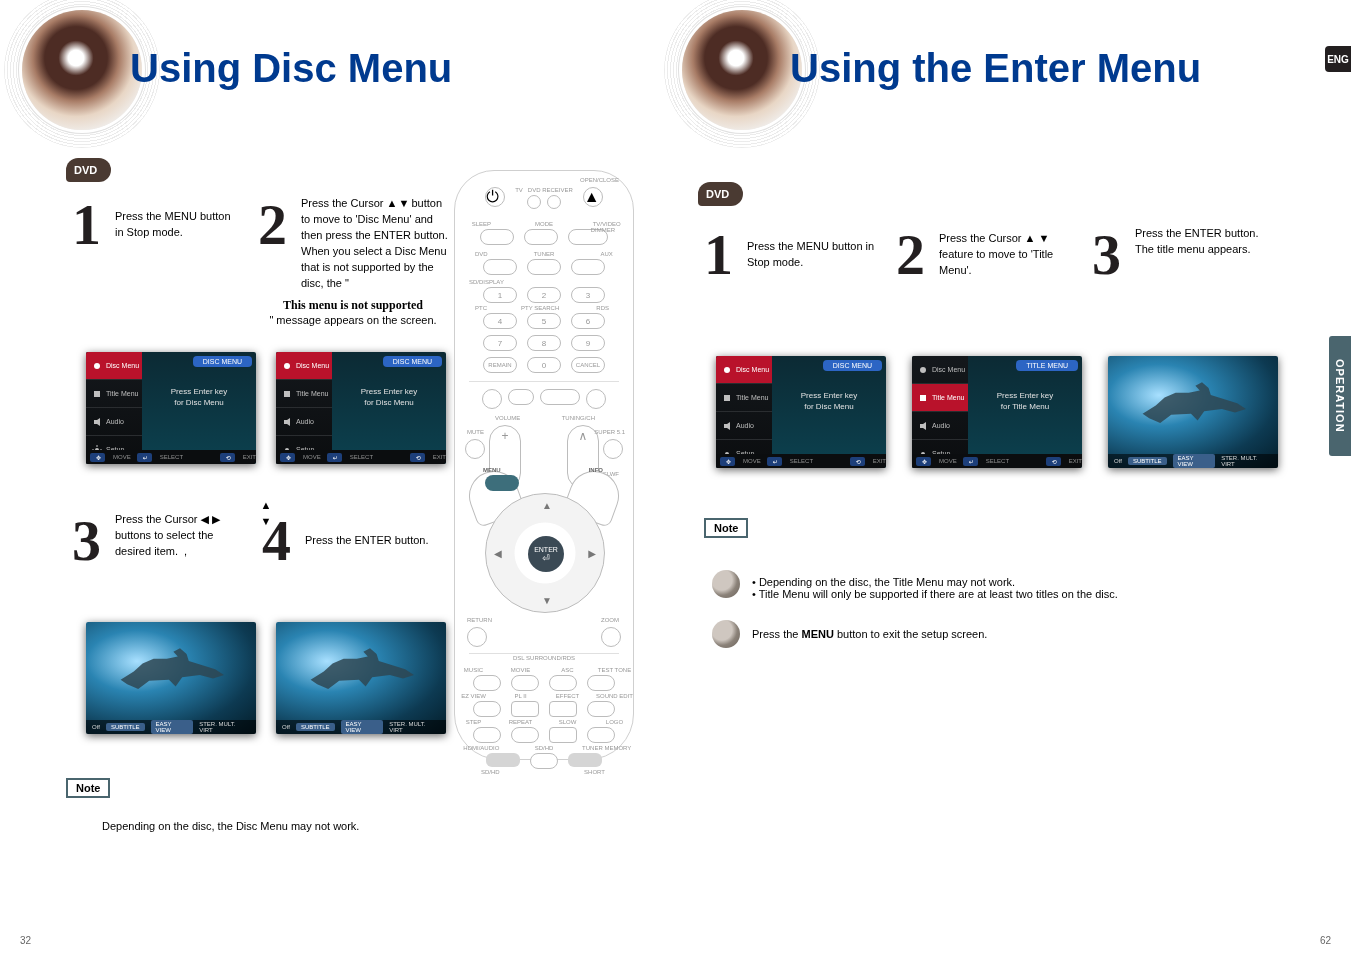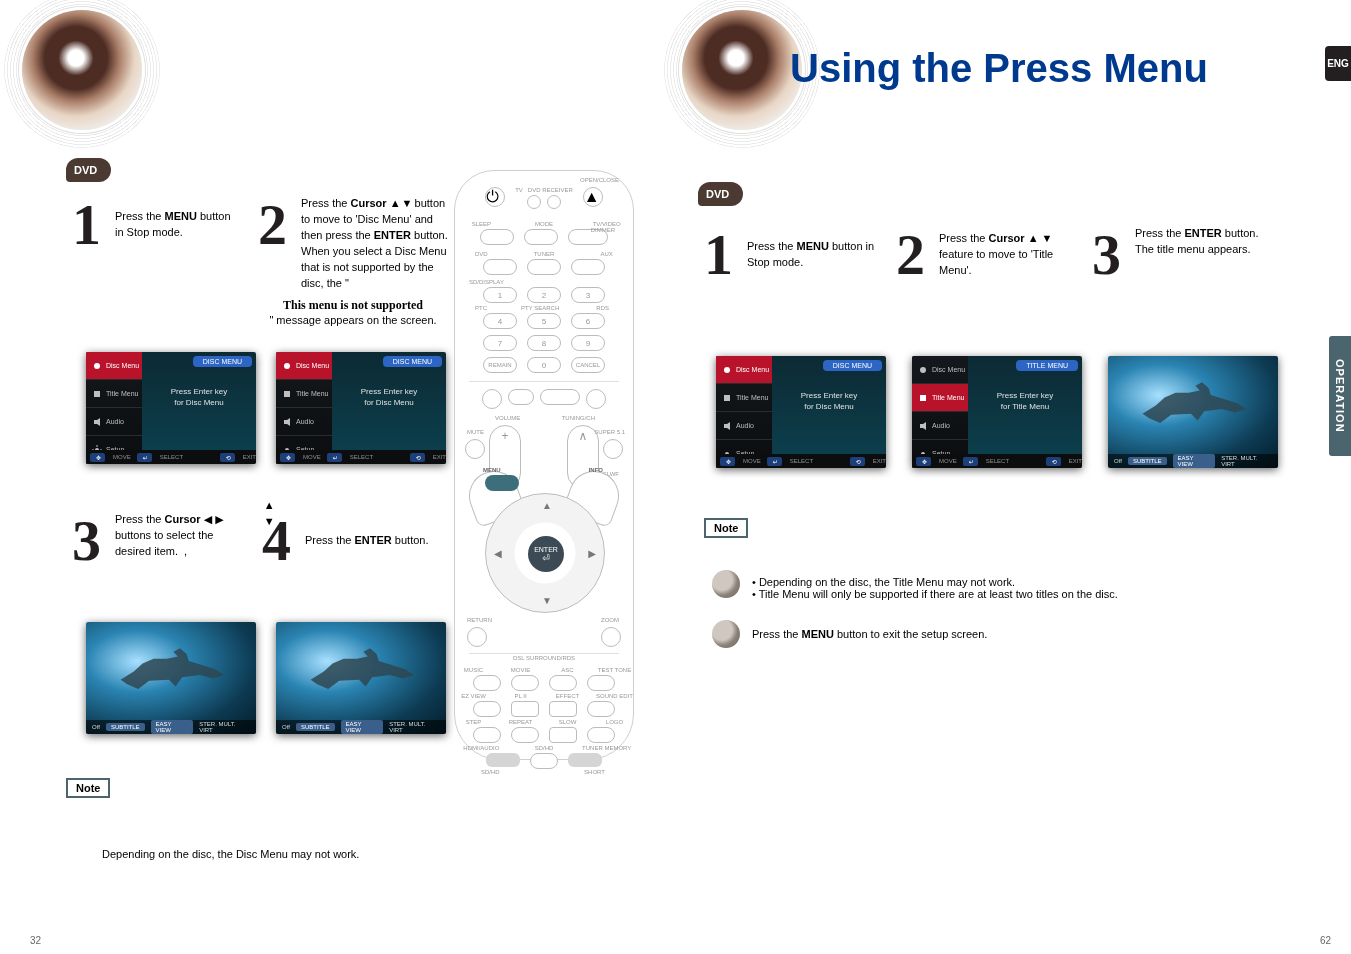--- a/index.html
+++ b/index.html
@@ -59,21 +59,21 @@
       font-weight: 700;
       font-size: 58px;
       color: #231f20;
       line-height: 1;
     }
     .step-text {
       font-size: 11px;
       line-height: 1.45;
       color: #000;
     }
-    .step-text b { font-weight: 700; }
+    .step-text b { font-weight: 400; }
     .unsupported {
       text-align: center;
       font-family: "Times New Roman", serif;
       font-size: 12px;
       font-weight: 700;
       margin-top: 6px;
     }
 
     
     .dvd-bar {
@@ -184,21 +184,21 @@
       gap: 6px;
       padding: 0 6px;
       font-size: 6px;
       color: #d7d7d7;
     }
     .ov .btn { background: #3a5f8a; color:#fff; padding:1px 5px; border-radius:2px; }
 
     
     .eng-tab {
       position: absolute; top: 46px; right: 0;
-      width: 26px; height: 35px;
+      width: 26px; height: 26px;
       background: #231f20; color:#fff;
       font-size: 10px; font-weight: 700;
       display:flex; align-items:center; justify-content:center;
       border-radius: 4px 0 0 4px;
     }
 
     
     .op-tab {
       position: absolute; top: 336px; right: 0;
       width: 22px; height: 120px;
@@ -255,20 +255,21 @@
     .remote .menu-btn { width:34px; height:16px; border-radius:8px; background:#3d6e7b; }
     .vol-block { position:absolute; width:32px; height:64px; border:1px solid #bcbcbc; border-radius:16px; background:#fff; display:flex; flex-direction:column; align-items:center; justify-content:space-between; padding:4px 0; }
     .vol-block span { font-size:12px; color:#999; line-height:1; }
     .remote .tune-lbl { position:absolute; font-size:6px; color:#999; }
   </style>
 </head>
 <body>
 
 <div class="page-left">
   <div class="disc-head" style="left:22px; top:10px;"></div>
+  <div class="title" style="left:130px; top:46px; font-size:40px;">Using Disc Menu</div>
 
   <div class="dvd-bar" style="left:66px; top:158px;">
       <span>DVD</span>
     </div>
 
   <div class="step-wrap" style="left:72px; top:196px; width:170px;">
     <div class="step-box">
       <div class="step-num">1</div>
       <div class="step-text">
         <span>Press the </span><b>MENU</b><span> button in Stop mode.</span>
@@ -406,23 +407,23 @@
   <div class="screen play" style="left:276px; top:622px;">
     <div class="ov">
       <span>Off</span>
       <span class="btn">SUBTITLE</span>
       <span class="btn">EASY VIEW</span>
       <span style="margin-left:auto;">STER. MULT. VIRT</span>
     </div>
   </div>
 
   <div class="note-box" style="left:66px; top:778px;"><span>Note</span></div>
-  <div style="position:absolute; left:66px; top:848px; font-size:11px;padding-left:36px;">Depending on the disc, the Disc Menu may not work.</div>
-
-  <div class="pg" style="left:30px;">32</div>
+  <div style="position:absolute; left:66px; top:820px; font-size:11px;padding-left:36px;">Depending on the disc, the Disc Menu may not work.</div>
+
+  <div class="pg" style="left:20px;">32</div>
 
   <div class="remote">
     <div class="lbl" style="position:absolute; right:14px; top:6px;">OPEN/CLOSE</div>
     <div class="row" style="top:16px;">
       <div class="cb">⏻</div>
       <div style="display:flex; flex-direction:column; align-items:center; gap:2px;">
         <div class="lbl"><span>TV</span> &nbsp; <span>DVD RECEIVER</span></div>
         <div style="display:flex; gap:6px;">
             <div class="cb" style="width:14px;height:14px;"></div>
             <div class="cb" style="width:14px;height:14px;"></div>
@@ -579,21 +580,21 @@
         <div class="pill-dark"></div>
       </div>
     <div class="lbl" style="position:absolute; left:26px; top:598px;">SD/HD</div>
     <div class="lbl" style="position:absolute; right:28px; top:598px;">SHORT</div>
   </div>
 </div>
 
 <div class="page-right">
   <div class="eng-tab">ENG</div>
   <div class="disc-head" style="left:22px; top:10px;"></div>
-  <div class="title" style="left:130px; top:46px; font-size:40px;">Using the Press Menu</div>
+  <div class="title" style="left:130px; top:46px; font-size:40px;">Using the Enter Menu</div>
 
   <div class="dvd-bar" style="left:38px; top:182px;">
       <span>DVD</span>
     </div>
 
   <div class="step-wrap" style="left:44px; top:226px; width:180px;">
     <div class="step-box">
       <div class="step-num">1</div>
       <div class="step-text">
         <span>Press the </span><b>MENU</b><span> button in Stop mode.</span>

